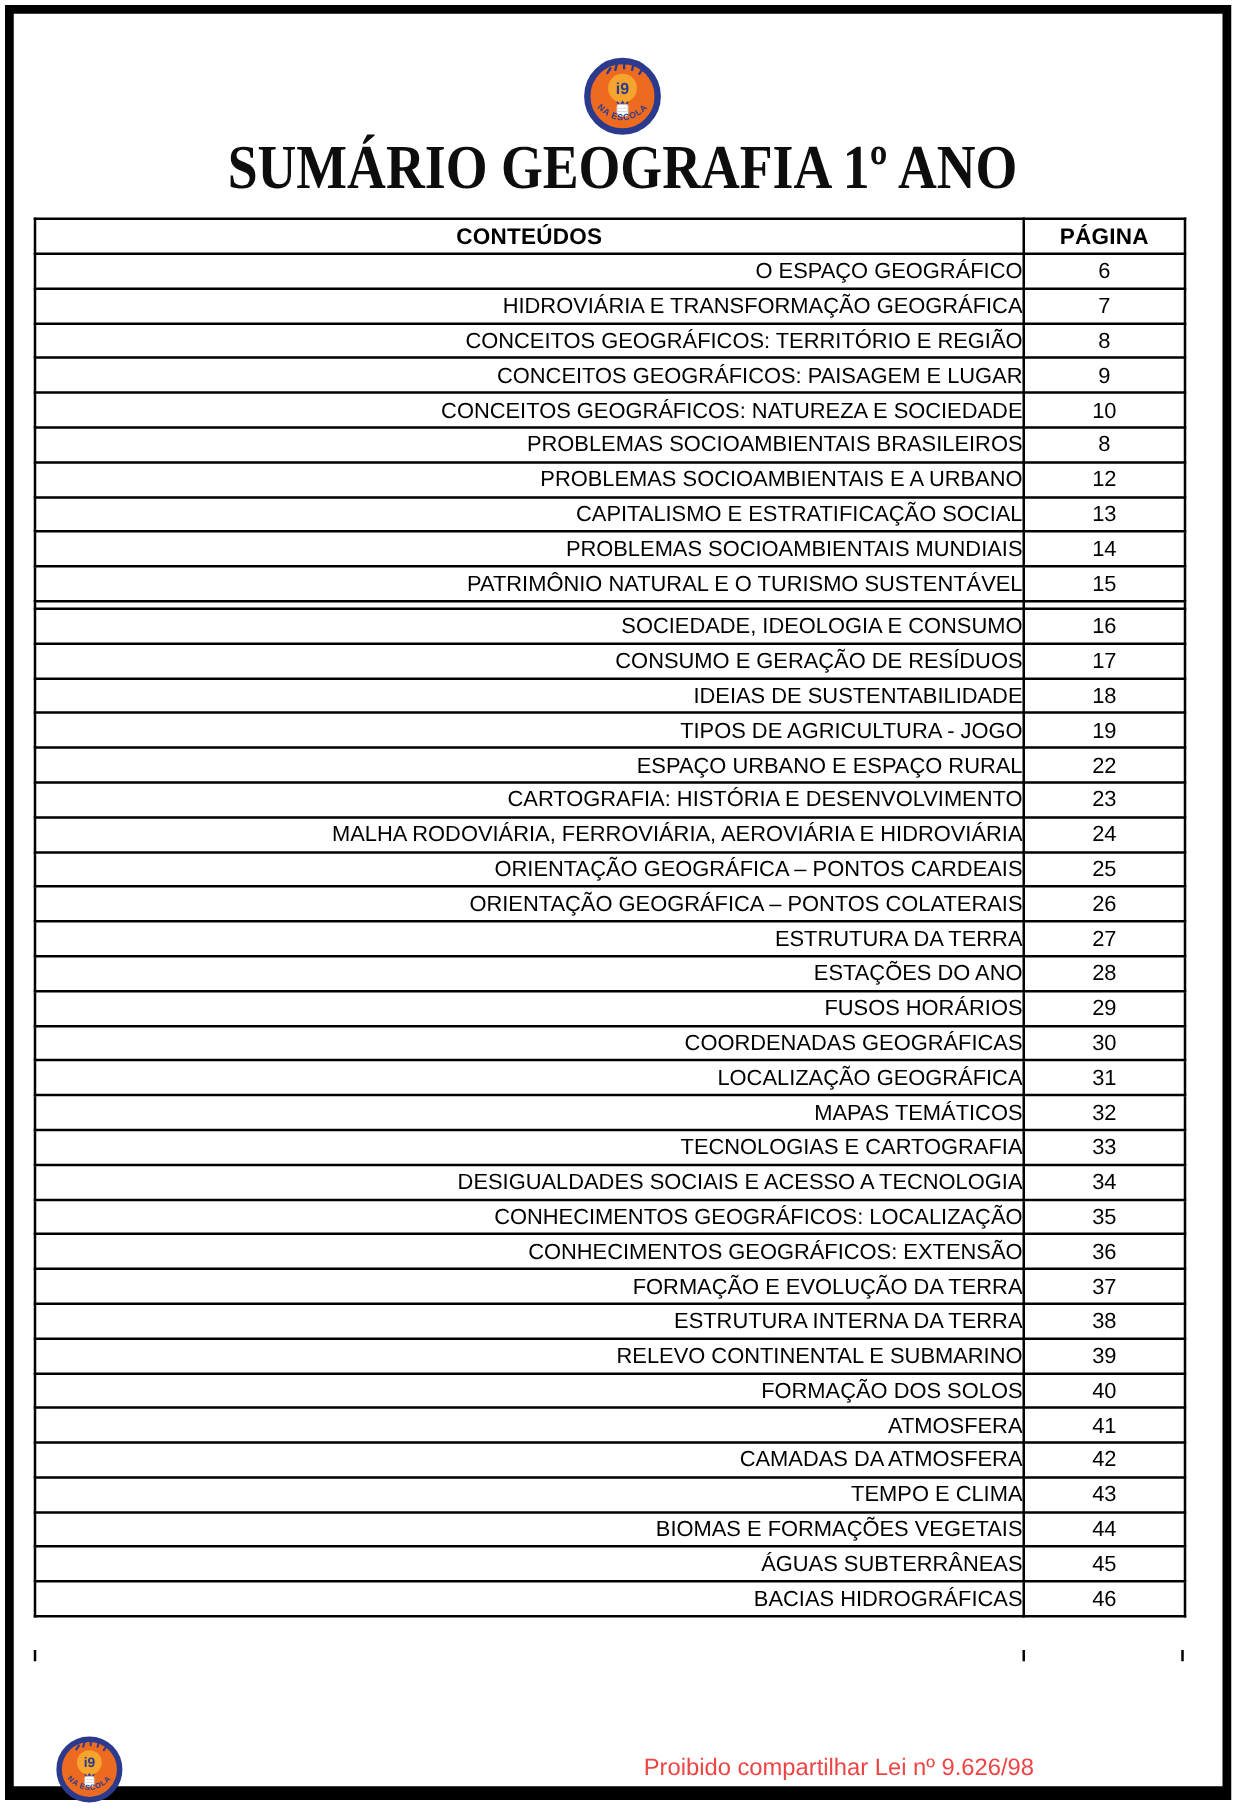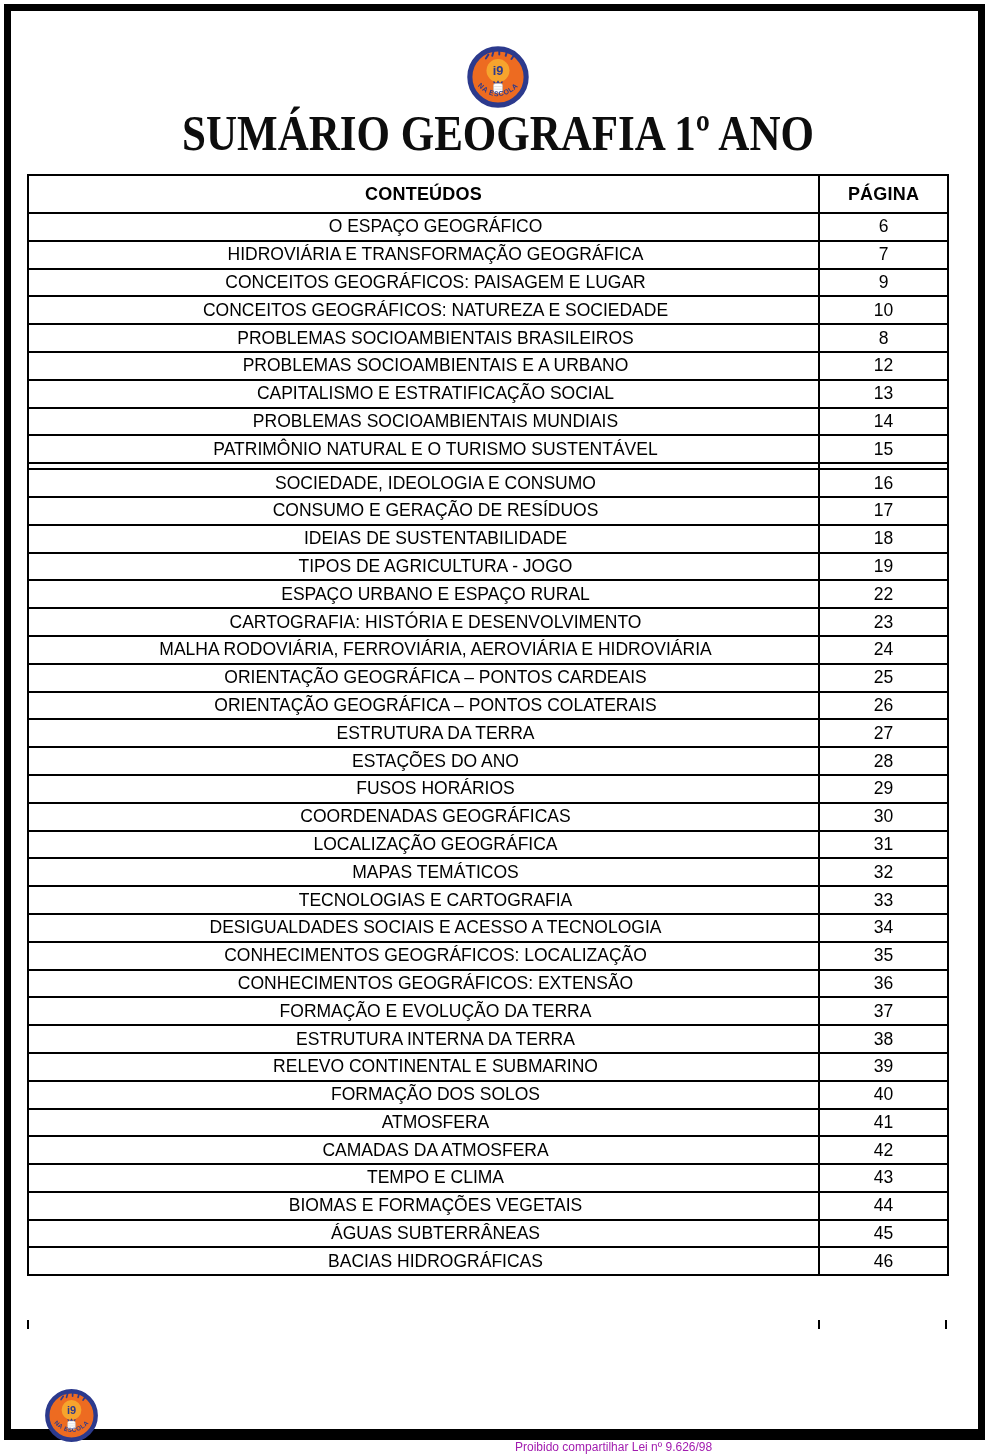--- a/index.html
+++ b/index.html
@@ -27,44 +27,44 @@
     position:absolute; left:27px; top:174px; width:920px;
     border-collapse:collapse; table-layout:fixed; z-index:2;
   }
   table.toc col.c1 { width:791px; }
   table.toc col.c2 { width:129px; }
   table.toc th, table.toc td {
     border:2px solid #000; box-sizing:border-box;
     overflow:hidden; white-space:nowrap;
   }
   table.toc th {
-    height:38px; font-size:18px; font-weight:bold; text-align:center;
+    height:28px; font-size:18px; font-weight:bold; text-align:center;
     padding:0 12px; letter-spacing:0.2px;
   }
   table.toc td { height:27.8px; font-size:17.5px; padding:0; }
-  table.toc td.title-cell { text-align:center; padding-left:24px; }
+  table.toc td.title-cell { text-align:right; padding-left:24px; }
   table.toc td.page-cell  { text-align:center; }
   table.toc tr.spacer-row td { height:6px; padding:0; }
   .table-bottom-stub {
     position:absolute; left:27px; top:1320px; width:920px; height:9px;
     border-left:2px solid #000; border-right:2px solid #000;
     box-sizing:border-box; z-index:2;
   }
   .table-bottom-stub .stub-divider {
     position:absolute; left:789px; top:0; height:100%; width:0;
     border-left:2px solid #000;
   }
   .footer-logo {
     position:absolute; left:44px; top:1388px; width:55px; height:55px; z-index:3;
   }
   .footer-handle {
     position:absolute; left:256px; top:1481px; font-size:20px; color:#1a1a1a; z-index:2;font-family:Liberation Mono, monospace;
   }
   .footer-notice {
-    position:absolute; left:515px; top:1440px; font-size:12px; color:#a21caf; z-index:2;
+    position:absolute; left:515px; top:1404px; font-size:19px; color:#ef4444; z-index:2;
   }
   svg text { font-family:"Liberation Sans", sans-serif; }
 </style>
 </head>
 <body>
 
 <div class="frame"></div>
 
 <div class="top-logo">
   <svg viewBox="0 0 100 100" width="64" height="64">
@@ -107,20 +107,24 @@
       <tr>
         <td class="title-cell">O ESPAÇO GEOGRÁFICO</td>
         <td class="page-cell">6</td>
       </tr>
 
       <tr>
         <td class="title-cell">HIDROVIÁRIA E TRANSFORMAÇÃO GEOGRÁFICA</td>
         <td class="page-cell">7</td>
       </tr>
 
+      <tr>
+        <td class="title-cell">CONCEITOS GEOGRÁFICOS: TERRITÓRIO E REGIÃO</td>
+        <td class="page-cell">8</td>
+      </tr>
 
       <tr>
         <td class="title-cell">CONCEITOS GEOGRÁFICOS: PAISAGEM E LUGAR</td>
         <td class="page-cell">9</td>
       </tr>
 
       <tr>
         <td class="title-cell">CONCEITOS GEOGRÁFICOS: NATUREZA E SOCIEDADE</td>
         <td class="page-cell">10</td>
       </tr>

